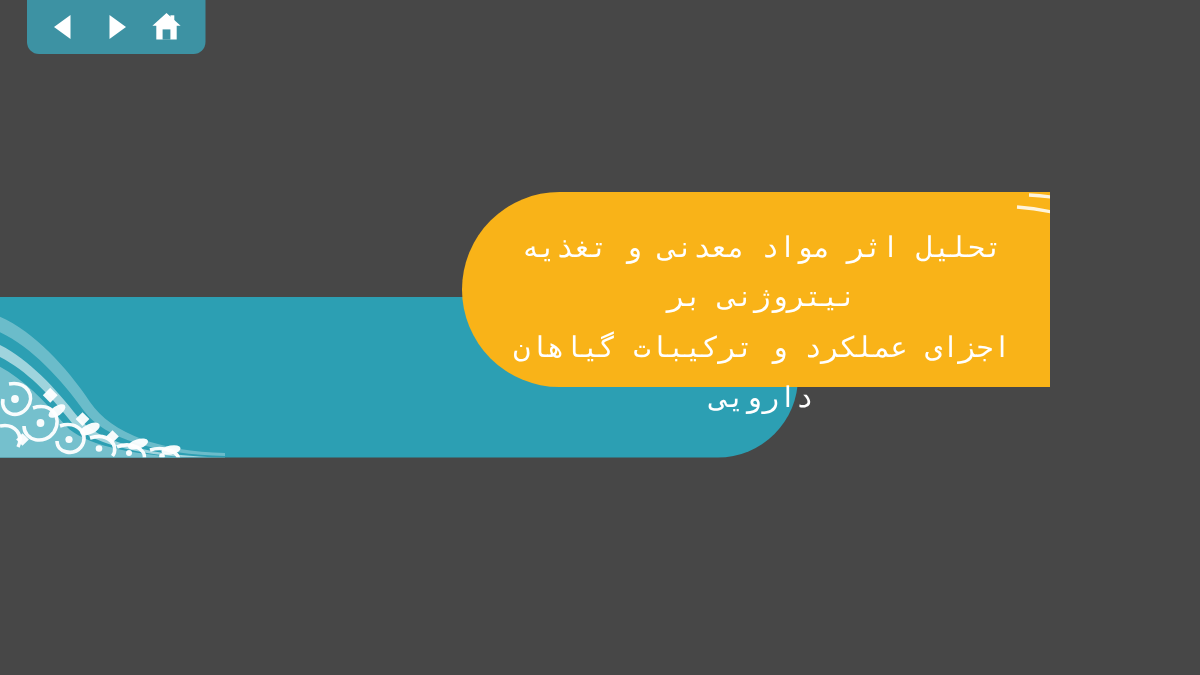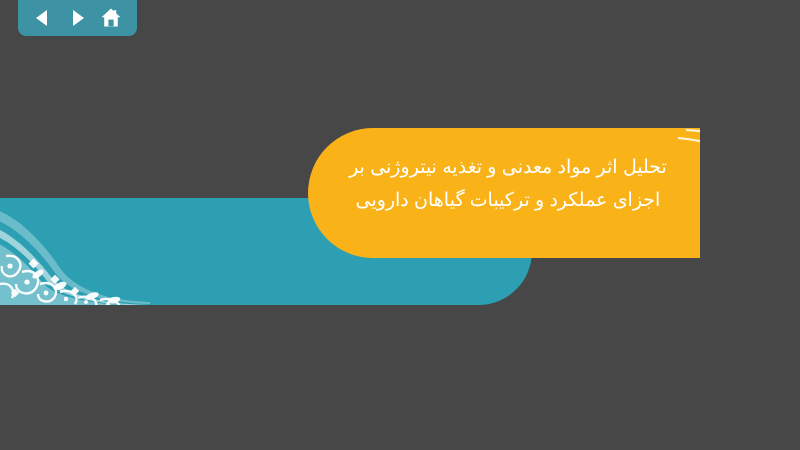--- a/index.html
+++ b/index.html
@@ -6,21 +6,21 @@
     margin: 0;
     padding: 0;
     background: #474747;
   }
   #stage {
     position: relative;
     width: 700px;
     height: 450px;
     background: #474747;
     overflow: hidden;
-    font-family: Liberation Sans, sans-serif;
+    font-family: Liberation Mono, monospace;
   }
 
   
   #navbar {
     position: absolute;
     left: 18px;
     top: 0;
     width: 119px;
     height: 36px;
     background: #3d92a3;

